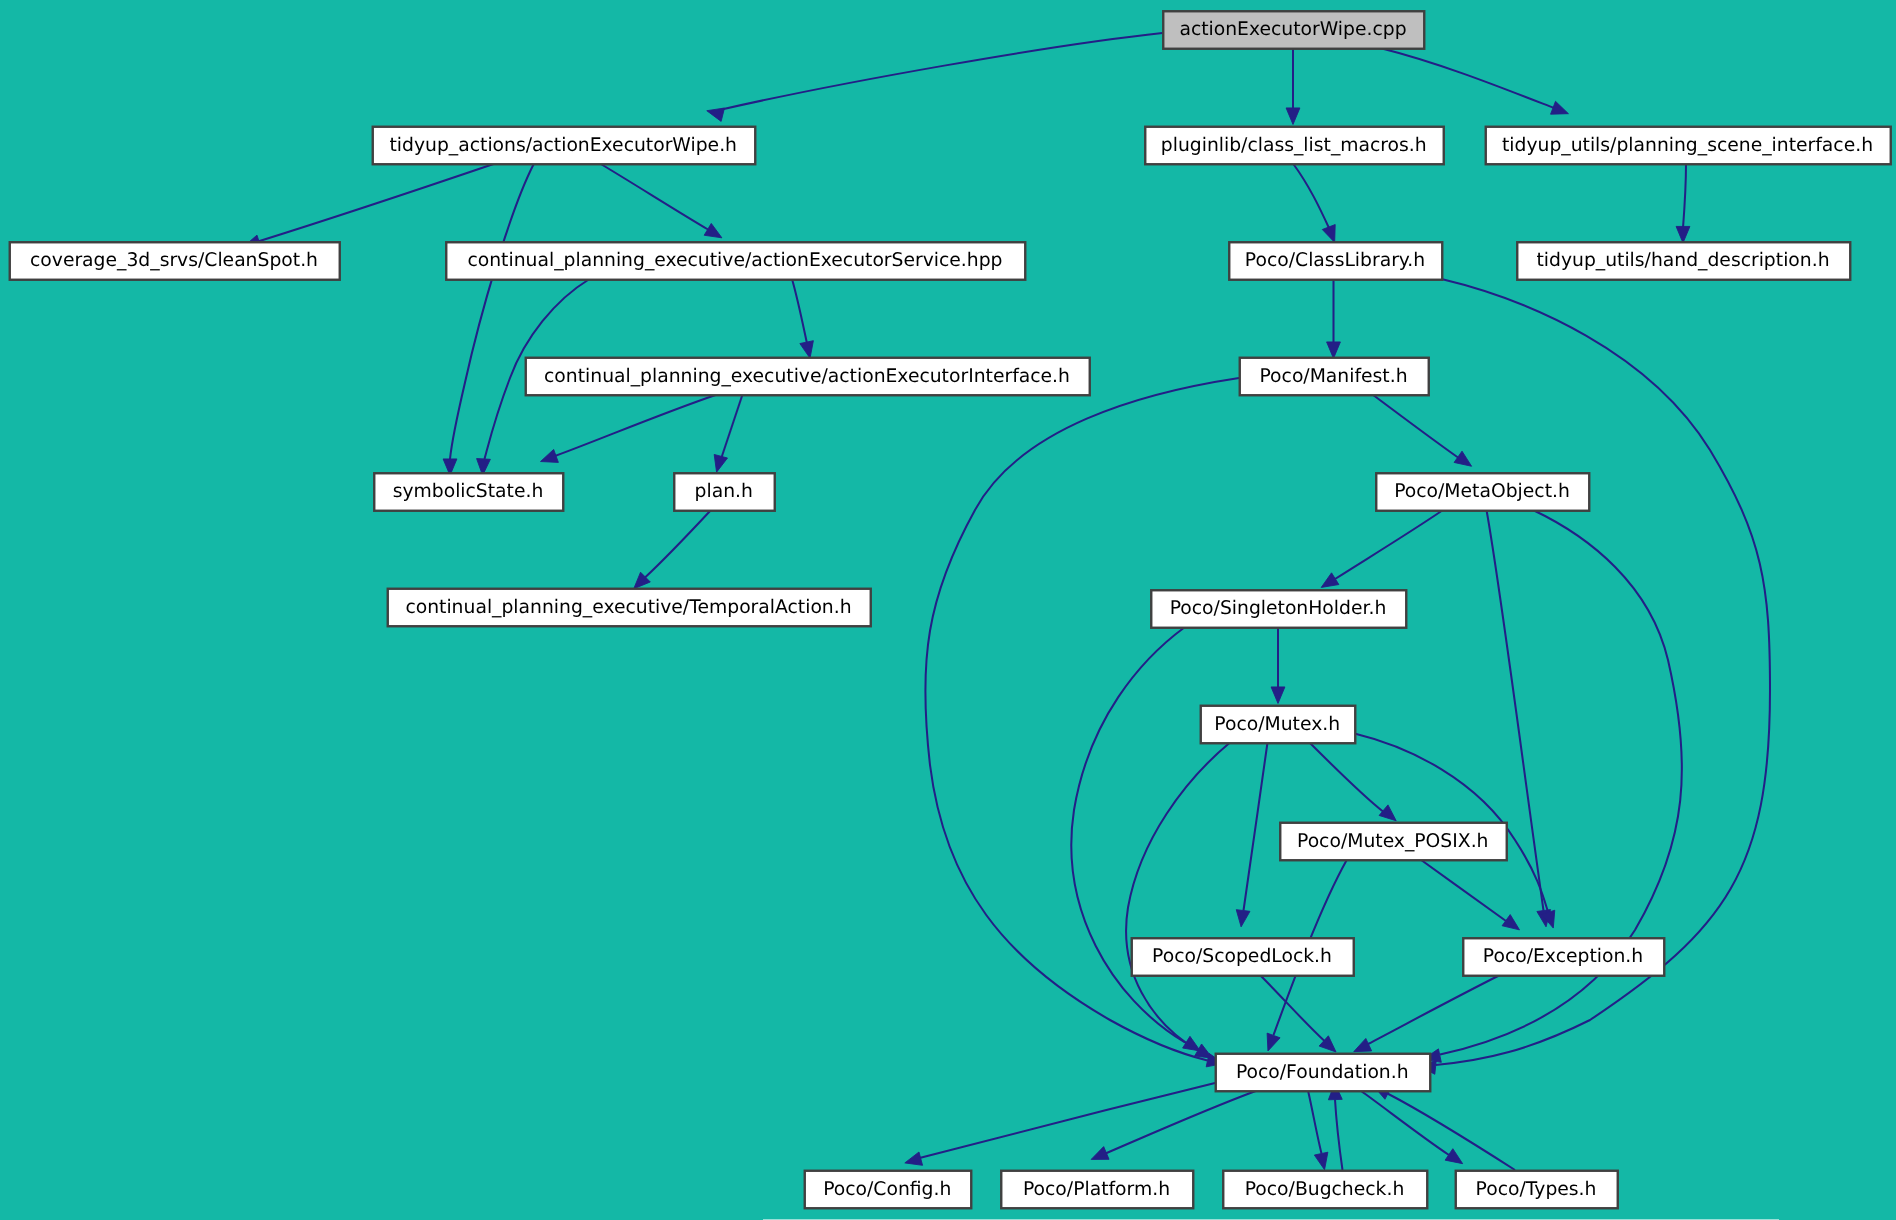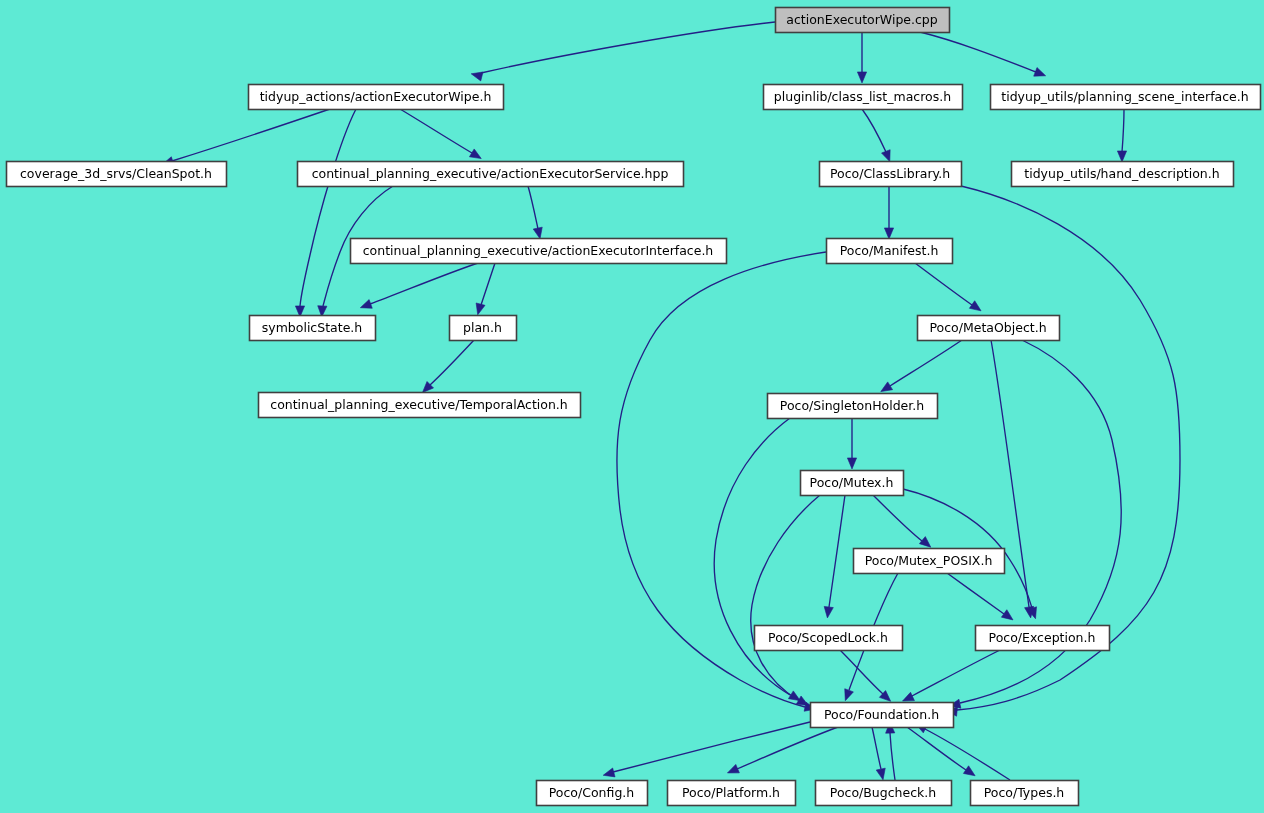--- a/index.html
+++ b/index.html
@@ -4,21 +4,21 @@
 <style>
   html, body {
     margin: 0;
     padding: 0;
     background: #ffffff;
   }
   #graph-root {
     position: relative;
     width: 1264px;
     height: 813px;
-    background: #5eead4;
+    background: #14b8a6;
     font-family: "DejaVu Sans", sans-serif;
   }
   svg#dep-graph {
     display: block;
     width: 1264px;
     height: 813px;
   }
   .node-box {
     fill: #ffffff;
     stroke: #404040;

